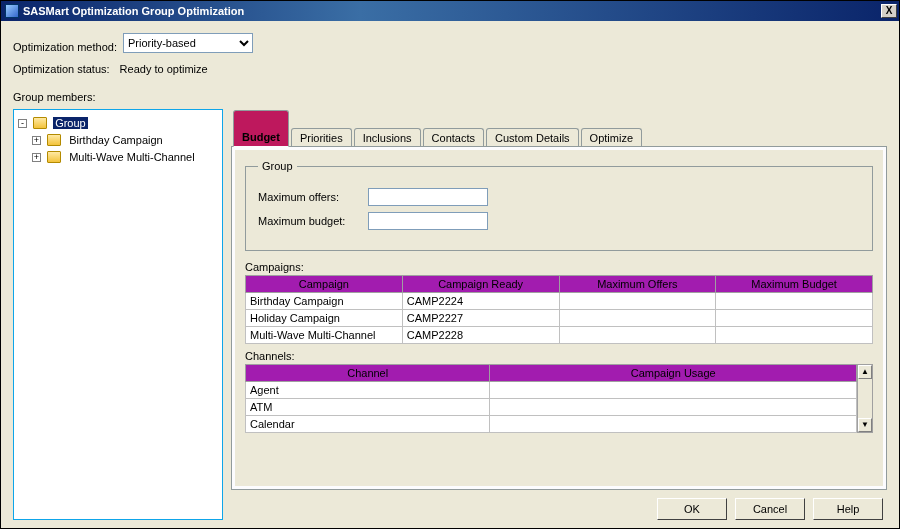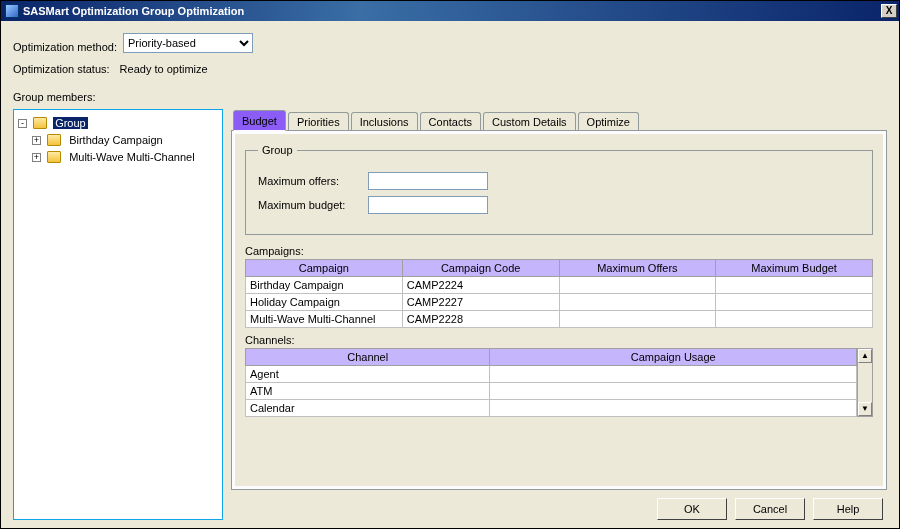--- a/index.html
+++ b/index.html
@@ -112,24 +112,25 @@
     padding: 3px 8px 3px 8px;
     margin-right: 2px;
     background:#ece9d8;
     cursor:pointer;
     font-size:11px;
     position:relative;
     top:1px;
     border-radius: 3px 3px 0 0;
   }
   .tab.active {
-    background:#8b5cf6;
+    background:#be185d;
     border-bottom:1px solid #fcfcfe;
     z-index:2;
-    padding-top:4px;
+    padding-top:20px;
+    font-weight:bold;
   }
   .tab-content {
     flex:1;
     border:1px solid #919b9c;
     background:#fcfcfe;
     padding: 12px;
     position:relative;
     overflow:hidden;
   }
   .tab-inner {
@@ -155,21 +156,21 @@
     padding:1px 3px;
   }
   .section-label { margin: 2px 0 2px 0; }
   table.grid {
     width:100%;
     border-collapse:collapse;
     background:#fff;
     table-layout:fixed;
   }
   table.grid th {
-    background:#c4b5fd;
+    background:#a21caf;
     border:1px solid #a0a0a0;
     font-weight:normal;
     padding:2px 4px;
     font-size:11px;
   }
   table.grid td {
     border:1px solid #c0c0c0;
     padding:2px 4px;
     height:16px;
     font-size:11px;
@@ -284,21 +285,21 @@
                 <label>Maximum budget:</label>
                 <input type="text" value="" style="">
               </div>
             </fieldset>
 
             <div class="section-label">Campaigns:</div>
             <table class="grid campaign-table">
               <thead>
                 <tr>
                   <th>Campaign</th>
-                  <th>Campaign Code</th>
+                  <th>Campaign Ready</th>
                   <th>Maximum Offers</th>
                   <th>Maximum Budget</th>
                 </tr>
               </thead>
               <tbody>
                 <tr>
                   <td>Birthday Campaign</td>
                   <td>CAMP2224</td>
                   <td></td>
                   <td></td>

